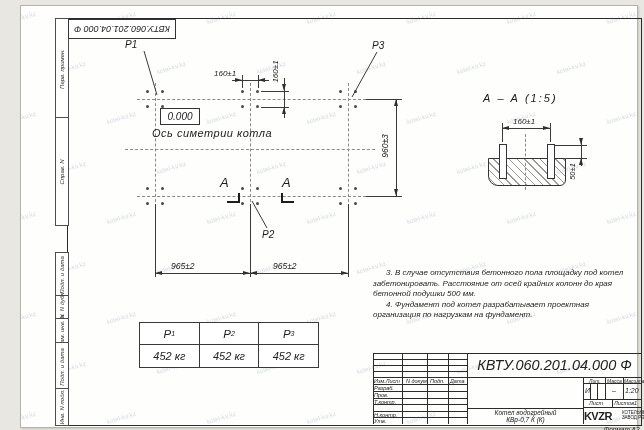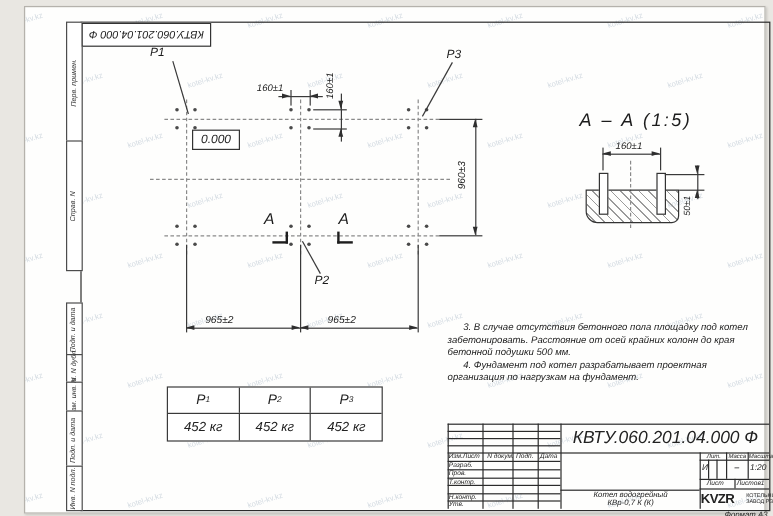--- a/index.html
+++ b/index.html
@@ -183,20 +183,21 @@
     <line x1="246" y1="222" x2="231" y2="195" stroke="#3a3a3a" stroke-width="1"></line>
     <line x1="356" y1="46" x2="331" y2="91" stroke="#3a3a3a" stroke-width="1"></line>
   </svg>
   <span class="lbl" style="left:104px;top:33px;font-size:10px">P1</span>
   <span class="lbl" style="left:241px;top:223px;font-size:10px">P2</span>
   <span class="lbl" style="left:351px;top:34px;font-size:10px">P3</span>
 
   <div style="position:absolute;left:139px;top:102px;width:38px;height:15px;border:1px solid #333;display:flex;align-items:center;justify-content:center;background:#fff;">
     <span style="font-size:10px;font-style:italic">0.000</span>
   </div>
+  <span class="lbl" style="left:131px;top:121px;font-size:11px;letter-spacing:.5px">Ось симетрии котла</span>
 
   <div class="vl" style="left:221px;top:69px;height:13px"></div>
   <div class="vl" style="left:237px;top:69px;height:13px"></div>
   <div class="hl" style="left:211px;top:74px;width:37px"></div>
   <span class="arr arr-r" style="left:214px;top:71.5px"></span>
   <span class="arr arr-l" style="left:237px;top:71.5px"></span>
   <span class="lbl" style="left:193px;top:63px;font-size:8px">160±1</span>
 
   <div class="hl" style="left:240px;top:85px;width:28px"></div>
   <div class="hl" style="left:240px;top:101px;width:28px"></div>
@@ -223,21 +224,21 @@
   <span class="lbl" style="left:150px;top:255px;font-size:8.5px">965±2</span>
   <span class="lbl" style="left:252px;top:255px;font-size:8.5px">965±2</span>
 
   <span class="lbl" style="left:199px;top:169px;font-size:13px">А</span>
   <span class="lbl" style="left:261px;top:169px;font-size:13px">А</span>
   <div class="hlt" style="left:206px;top:195px;width:13px;height:2px"></div>
   <div class="hlt" style="left:217px;top:187px;width:2px;height:10px"></div>
   <div class="hlt" style="left:260px;top:195px;width:13px;height:2px"></div>
   <div class="hlt" style="left:260px;top:187px;width:2px;height:10px"></div>
 
-  <span class="lbl" style="left:462px;top:86px;font-size:15px;letter-spacing:2px">А – А (1:5)</span>
+  <span class="lbl" style="left:462px;top:86px;font-size:11px;letter-spacing:2px">А – А (1:5)</span>
   <div class="dv" style="left:504px;top:128px;height:56px"></div>
   <div class="hatch" style="position:absolute;left:467px;top:152px;width:76px;height:26px;border:1px solid #333;border-radius:0 0 6px 10px;"></div>
   <div style="position:absolute;left:478px;top:138px;width:6px;height:33px;border:1px solid #333;background:#fff;"></div>
   <div style="position:absolute;left:526px;top:138px;width:6px;height:33px;border:1px solid #333;background:#fff;"></div>
 
   <div class="vl" style="left:481px;top:117px;height:19px"></div>
   <div class="vl" style="left:529px;top:117px;height:19px"></div>
   <div class="hl" style="left:481px;top:122px;width:48px"></div>
   <span class="arr arr-l" style="left:481px;top:119.5px"></span>
   <span class="arr arr-r" style="left:522px;top:119.5px"></span>

